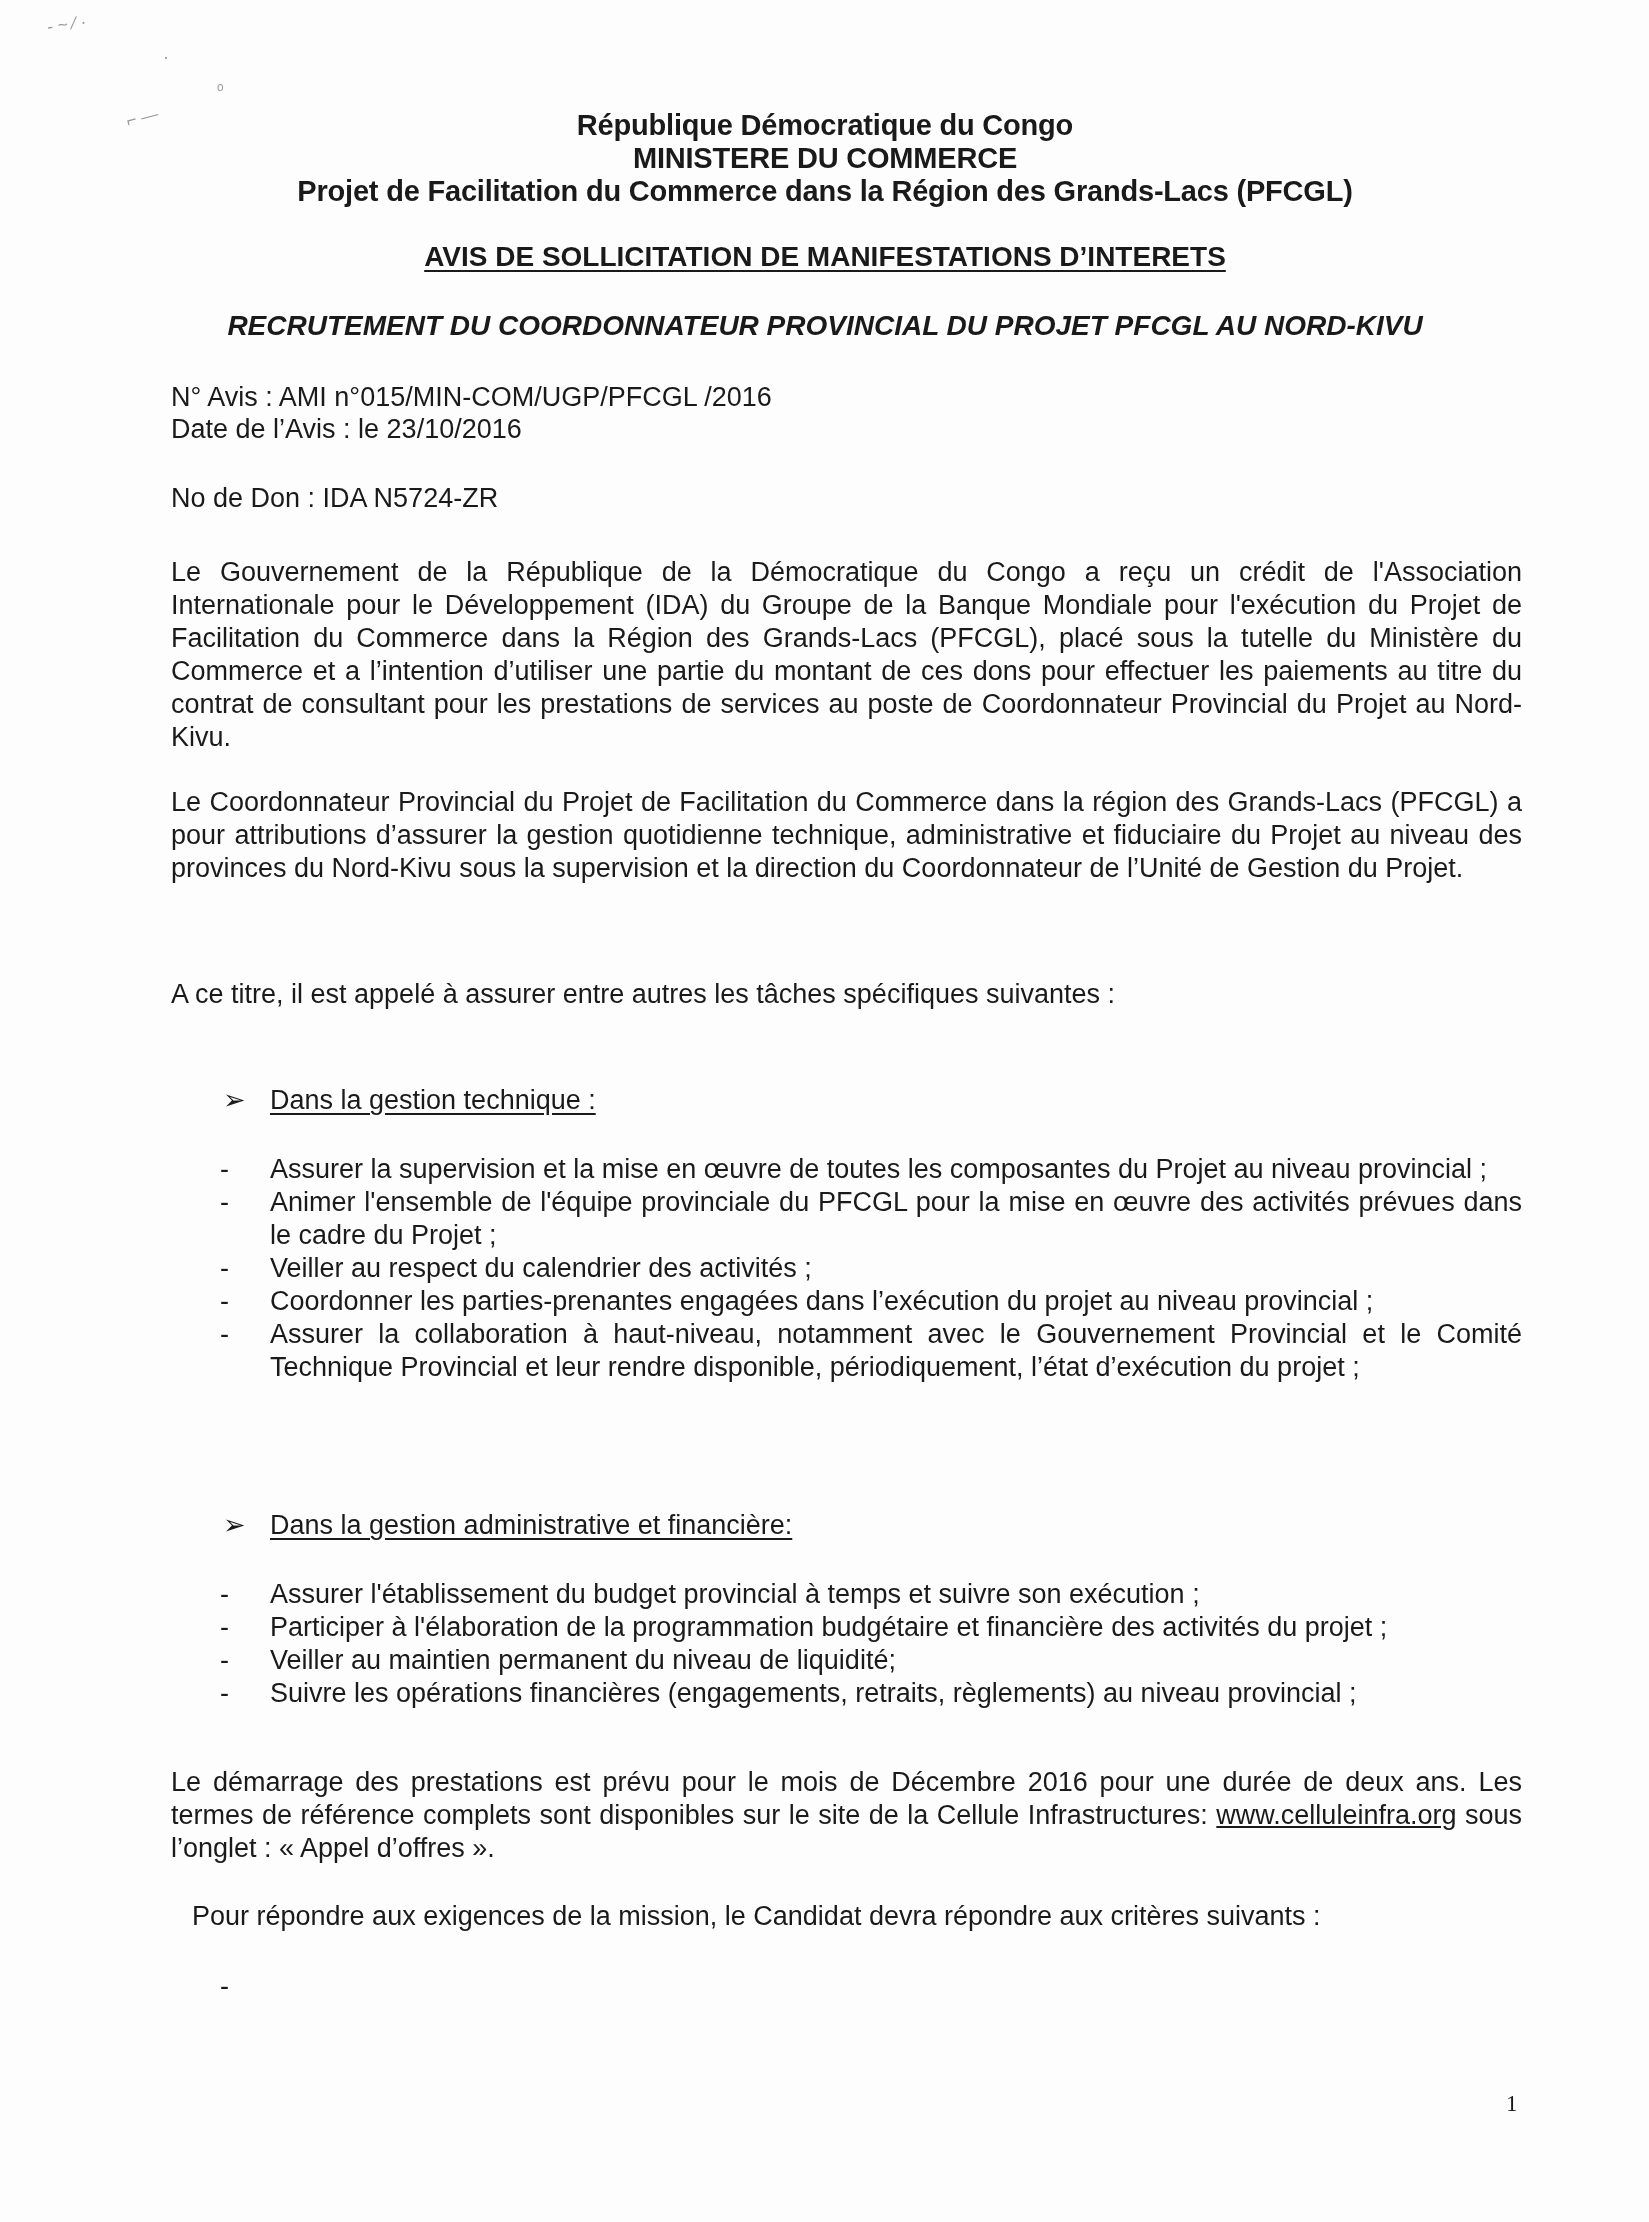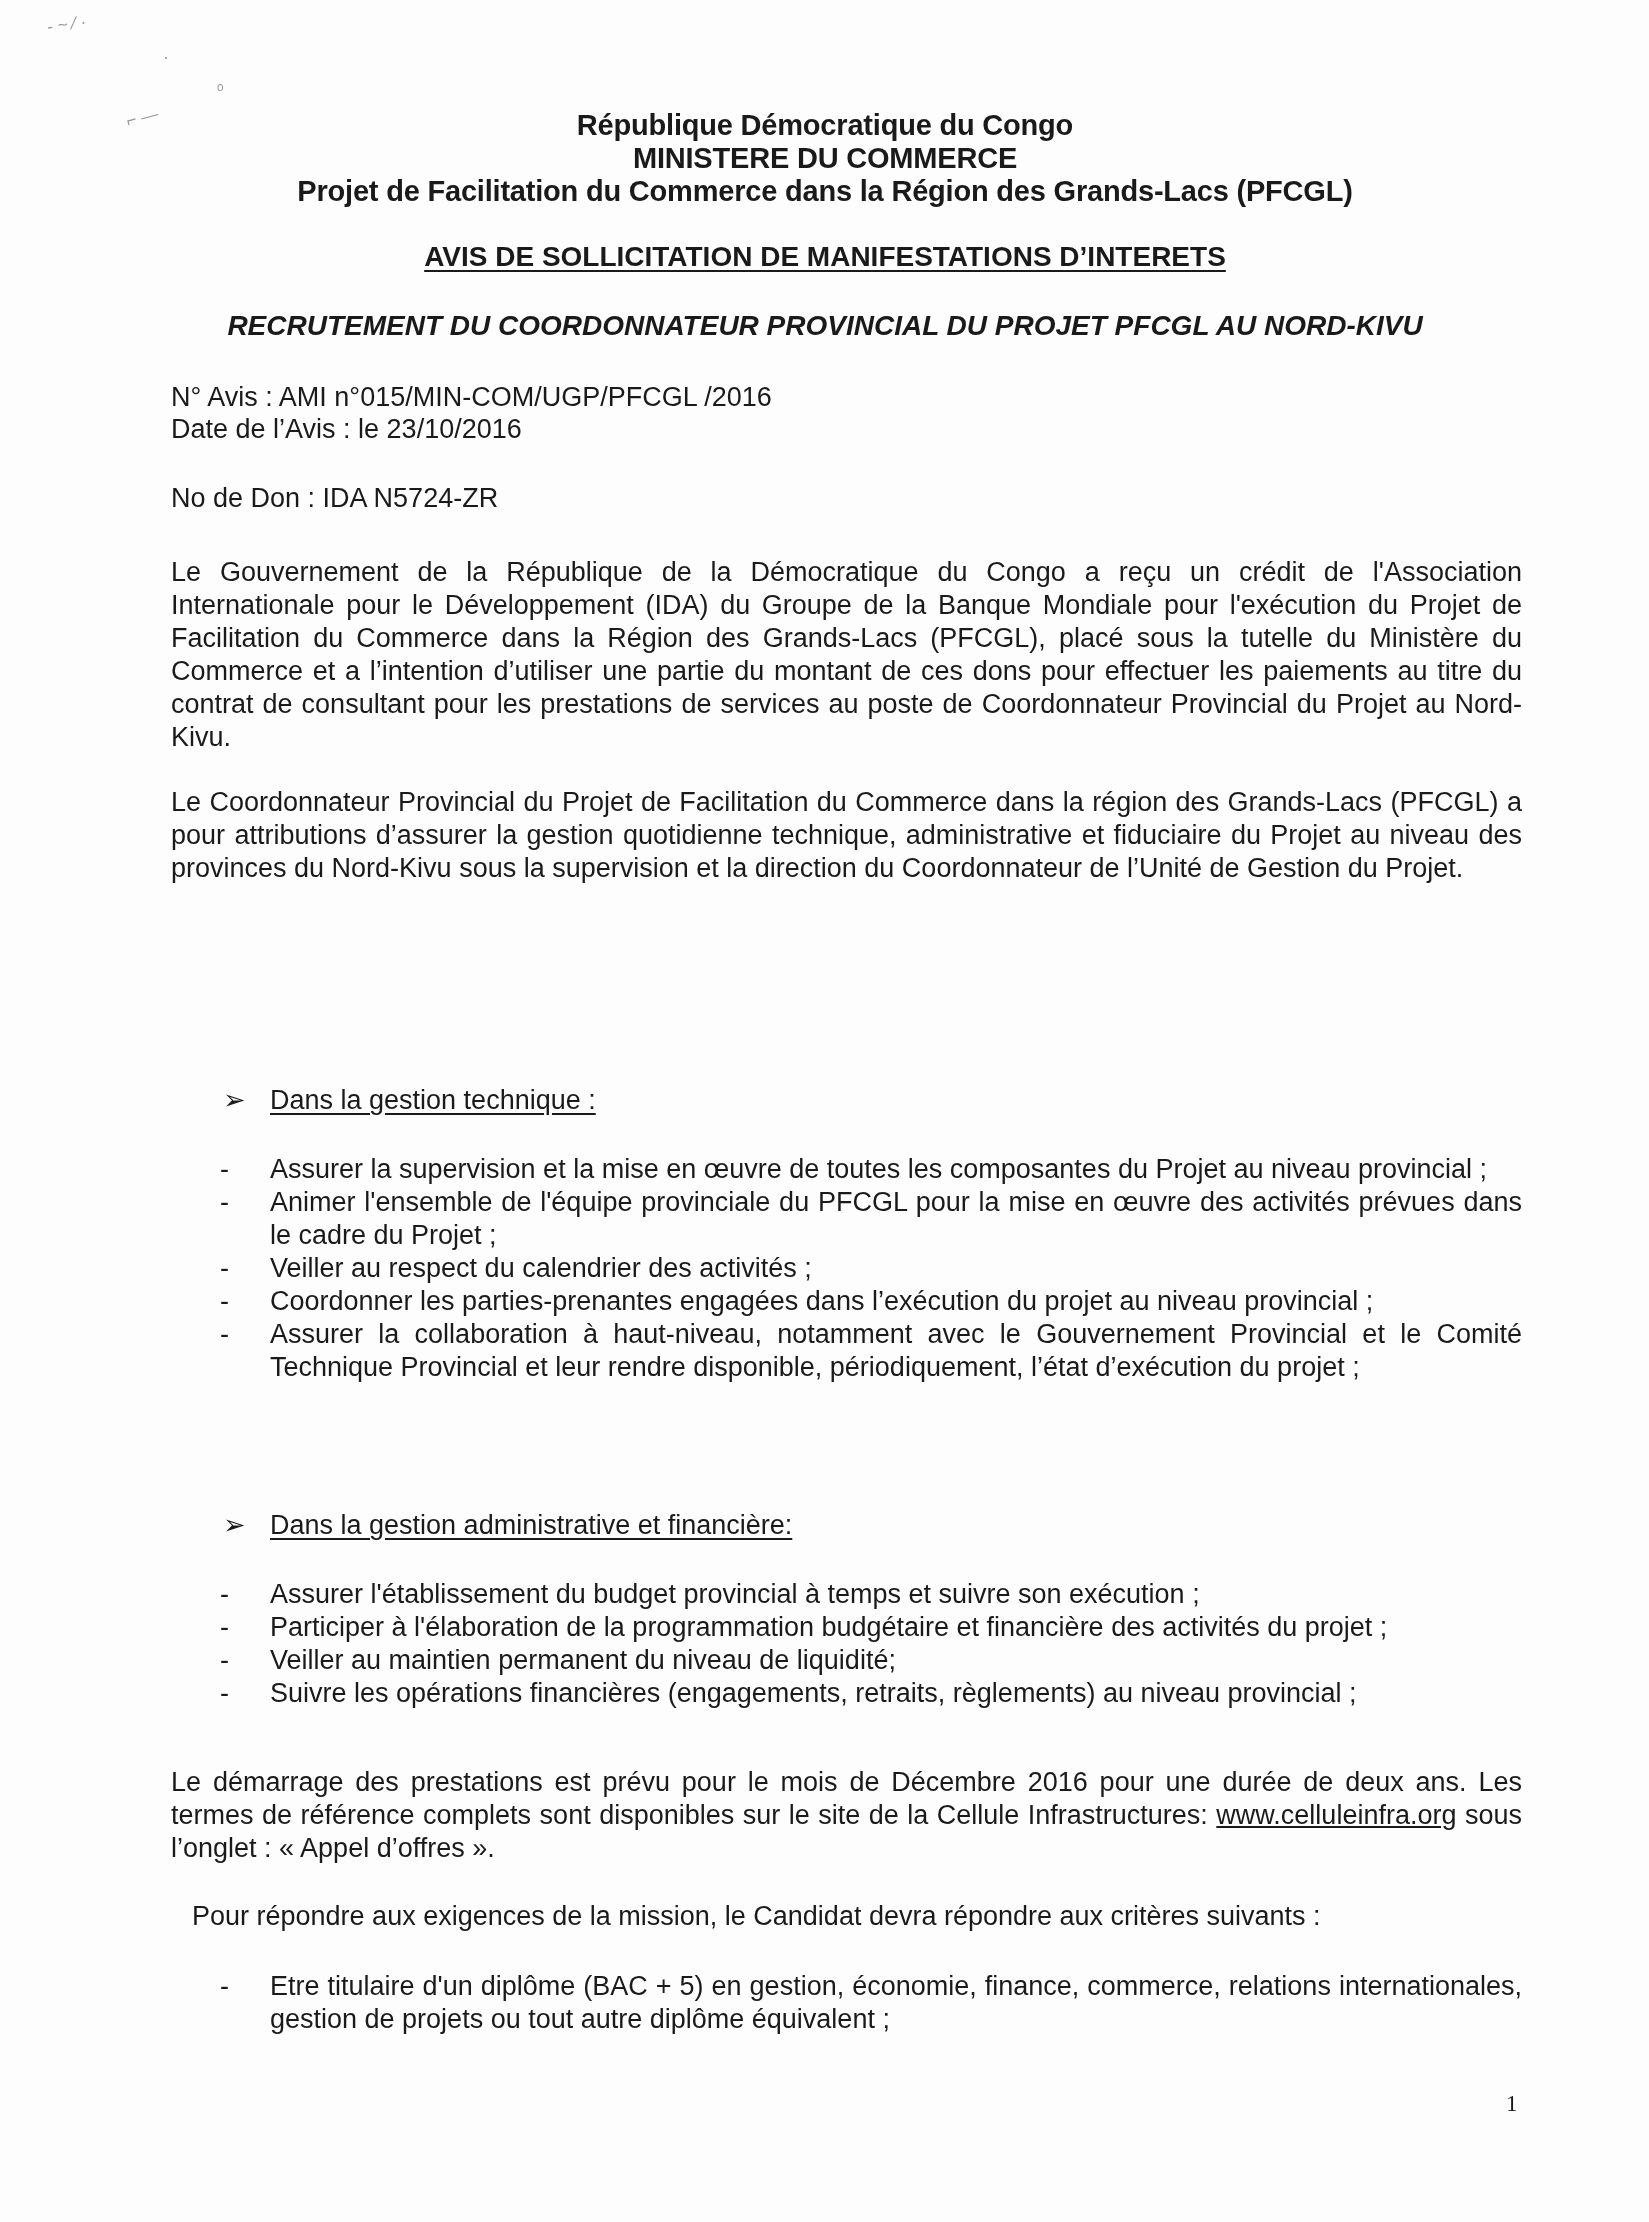--- a/index.html
+++ b/index.html
@@ -43,20 +43,21 @@
   <div class="title-i" style="top:310px;">RECRUTEMENT DU COORDONNATEUR PROVINCIAL DU PROJET PFCGL AU NORD-KIVU</div>
 
   <div class="meta" style="top:381px;">N° Avis : AMI n°015/MIN-COM/UGP/PFCGL /2016</div>
   <div class="meta" style="top:413px;">Date de l’Avis : le 23/10/2016</div>
   <div class="meta" style="top:482px;">No de Don : IDA  N5724-ZR</div>
 
   <div class="para" style="top:556px;">Le Gouvernement de la République de la Démocratique du Congo a reçu un crédit de l'Association Internationale pour le Développement (IDA) du Groupe de la Banque Mondiale pour l'exécution du Projet de Facilitation du Commerce dans la Région des Grands-Lacs (PFCGL), placé sous la tutelle du Ministère du Commerce et a l’intention d’utiliser une partie du montant de ces dons pour effectuer les paiements au titre du contrat de consultant pour les prestations de services au poste de Coordonnateur Provincial du Projet au Nord-Kivu.</div>
 
   <div class="para" style="top:786px;">Le Coordonnateur Provincial du Projet de Facilitation du Commerce dans la région des Grands-Lacs (PFCGL) a pour attributions d’assurer la gestion quotidienne technique, administrative et fiduciaire du Projet au niveau des provinces du Nord-Kivu sous la supervision et la direction du Coordonnateur de l’Unité de Gestion du Projet.</div>
 
+  <div class="para" style="top:978px;">A ce titre, il  est appelé à assurer entre autres les tâches spécifiques suivantes :</div>
 
   <div class="subhead" style="top:1084px;">
     <span class="arrow">➢</span><span class="txt">Dans la gestion technique :</span>
   </div>
 
   <ul class="list" style="top:1153px;">
     <li><span class="dash">-</span><span>Assurer la supervision et la mise en œuvre de toutes les composantes du Projet au niveau provincial ;</span></li>
     <li><span class="dash">-</span><span>Animer l'ensemble de l'équipe provinciale du PFCGL pour la mise en œuvre des activités prévues dans le cadre du Projet ;</span></li>
     <li><span class="dash">-</span><span>Veiller au respect du calendrier des activités ;</span></li>
     <li><span class="dash">-</span><span>Coordonner les parties-prenantes engagées dans l’exécution du projet au niveau provincial ;</span></li>
@@ -74,18 +75,18 @@
     <li><span class="dash">-</span><span>Suivre les opérations financières (engagements, retraits, règlements) au niveau provincial ;</span></li>
   </ul>
 
   <div class="para" style="top:1766px;">
     <span>Le démarrage des prestations est prévu pour le mois de Décembre 2016 pour une durée de deux ans. Les termes de référence complets sont disponibles sur le site de la Cellule Infrastructures: </span><span class="link">www.celluleinfra.org</span><span> sous l’onglet : « Appel d’offres ».</span>
   </div>
 
   <div class="para" style="top:1900px;margin-left:21px;">Pour répondre aux exigences de la mission, le Candidat devra  répondre aux critères suivants :</div>
 
   <ul class="list" style="top:1970px;">
-    <li><span class="dash">-</span><span>Etre titulaire d'un diplôme (BAC + 5) en gestion, économie, finance, commerce, relations internationales, gestion de projets ou tout autre diplôme équivalent ;</span></li>
+    <li><span class="dash">-</span></li>
   </ul>
 
   <div class="pagenum">1</div>
 </div>
 
 
 </body></html>

